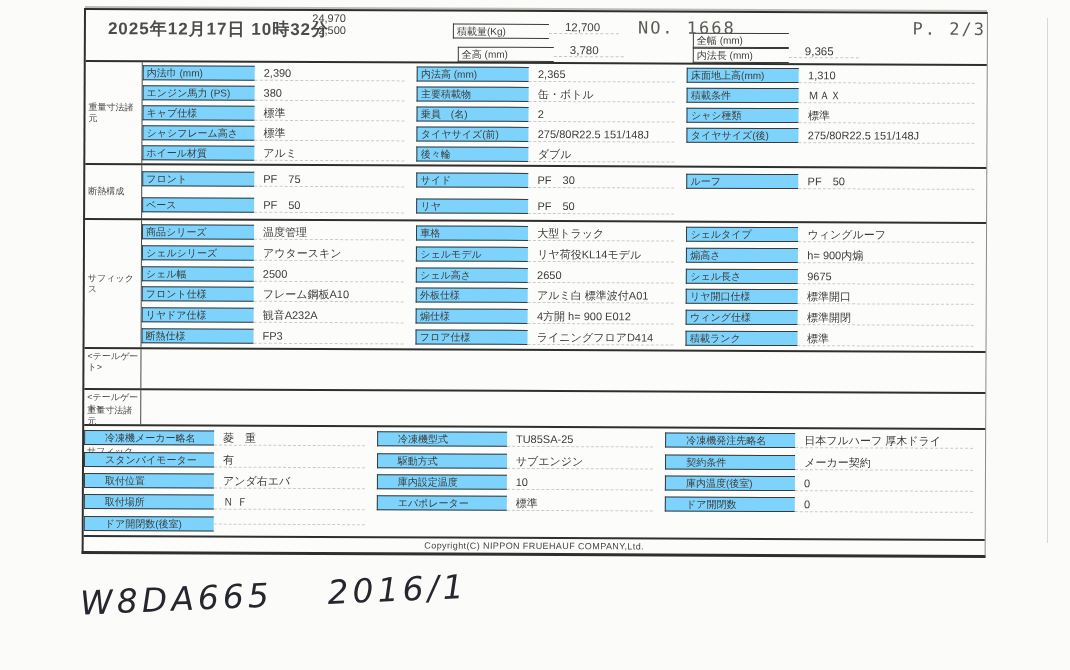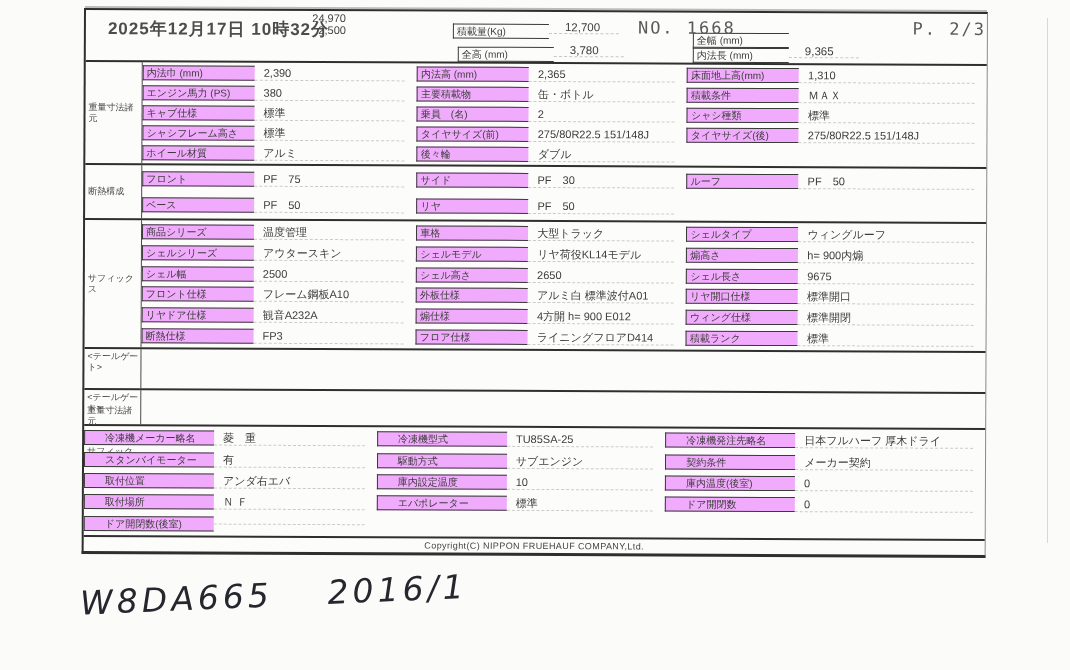--- a/index.html
+++ b/index.html
@@ -30,21 +30,21 @@
   .f-ilength { left:607px; top:27px; }
   .stamp { position:absolute; left:552px; top:5px; width:348px; display:flex; justify-content:space-between; font-family:"DejaVu Sans Mono", monospace; font-size:17px; color:#5a5a56; letter-spacing:2px; }
 
   
   .sec { display:flex; border-top:2px solid #2f2f2d; }
   .sec-label { width:57px; min-width:57px; border-right:1.5px solid #4a4a46; font-size:9px; color:#4a4a48; display:flex; flex-direction:column; justify-content:center; padding:2px 1px 2px 3px; line-height:11px; }
   .sec-label.split { justify-content:space-between;gap:32px; }
   .sec-body { flex:1; display:flex; flex-direction:column; justify-content:space-evenly; padding:1px 0; }
   .frow { flex:1; display:grid; grid-template-columns:32.5% 32% 35.5%; align-items:center; }
   .fcell { display:flex; align-items:center; padding-right:12px; min-height:17px; }
-  .flabel { width:112px; min-width:112px; font-size:10px; line-height:13px; padding:0 3px; border:1.5px solid #3a3a38; border-right:none; background:#f0abfc; white-space:nowrap; overflow:hidden; }
+  .flabel { width:112px; min-width:112px; font-size:10px; line-height:13px; padding:0 3px; border:1.5px solid #3a3a38; border-right:none; background:#7dd3fc; white-space:nowrap; overflow:hidden; }
   .fvalue { flex:1; font-size:11px; line-height:14px; padding-left:9px; border-bottom:1px dashed #cccc C6; border-bottom:1px dashed #ccccc6; white-space:nowrap; overflow:hidden; }
   [data-name="section-weight-dims"] { height:103px; }
   [data-name="section-insulation"]  { height:55px; }
   [data-name="section-suffix"]      { height:129px; }
   [data-name="section-tailgate-weight"] { height:41px; }
   [data-name="section-tailgate-suffix"] { height:36px; }
   [data-name="section-reefer"]      { height:111px; }
   [data-name="section-reefer"] .flabel { width:130px; min-width:130px;padding-left:20px; }
 
   

